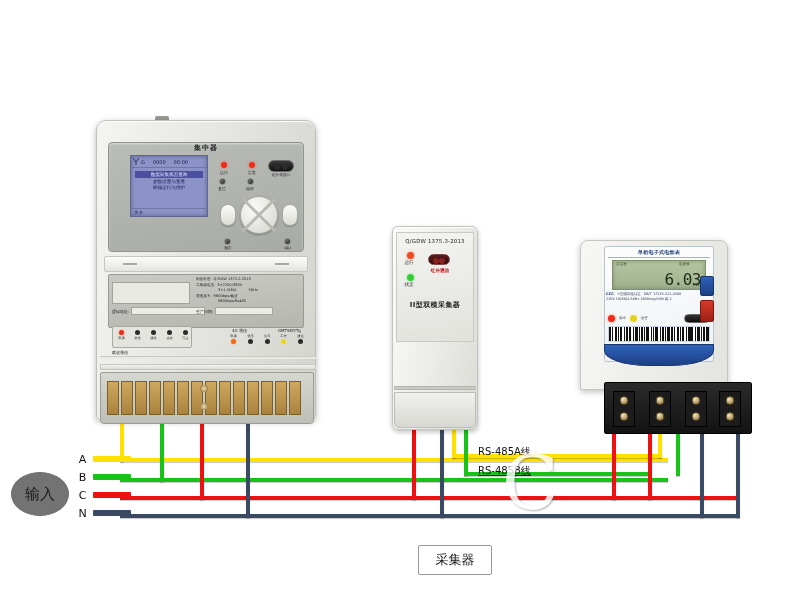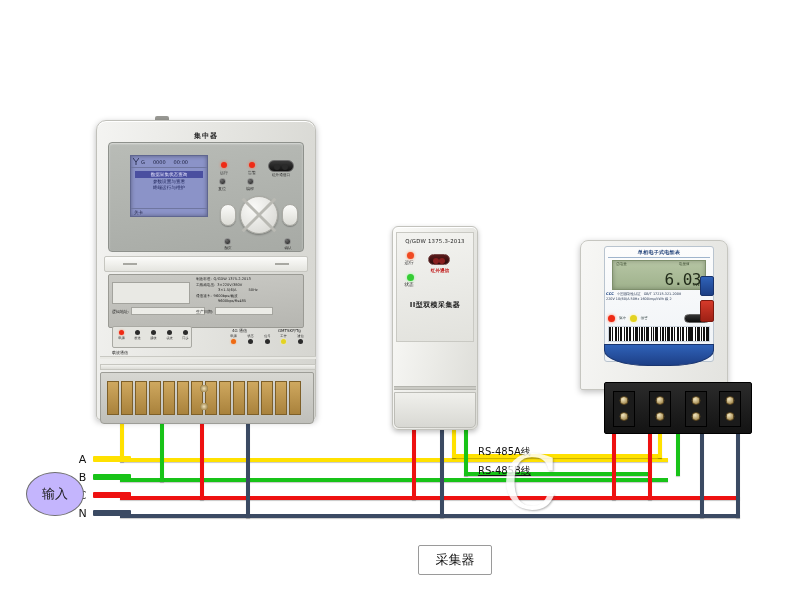--- a/index.html
+++ b/index.html
@@ -28,21 +28,21 @@
     background:#9a9a95; border-radius: 2px 2px 0 0;
   }
   .conc-panel {
     left: 108px; top: 142px; width: 196px; height: 110px;
     background: linear-gradient(170deg,#b9bcb7,#a7aaa5);
     border-radius: 4px;
     border: 1px solid #8e918c;
     box-shadow: inset 0 1px 2px rgba(255,255,255,.5);
   }
   .conc-title {
-    left: 108px; top: 131px; width: 196px;
+    left: 108px; top: 143px; width: 196px;
     text-align: center; font-size: 7px; color: #2b2b2b;
     letter-spacing: 1px; font-weight: bold;
   }
   
   .lcd {
     left: 130px; top: 155px; width: 78px; height: 62px;
     background: #8b93c8;
     border: 1px solid #5f6690;
     box-shadow: inset 0 0 4px rgba(0,0,0,.35);
     overflow: hidden;
@@ -311,24 +311,24 @@
   .w-shadow { box-shadow: 0 1px 1px rgba(0,0,0,.22); }
 
   
   .ph-list { left: 78px; top: 450px; width: 56px; }
   .ph-row { display:flex; align-items:center; gap: 6px; height: 18px; }
   .ph-lbl { font-size: 11px; color:#111; width: 9px; text-align:center; }
   .ph-swatch { width: 38px; height: 6px; border-radius: 1px; }
 
   
   .input-bubble {
-    left: 26px; top: 472px; width: 58px; height: 44px;
+    left: 11px; top: 472px; width: 58px; height: 44px;
     border: 1.6px solid #6f6f6f; border-radius: 50%;
     display: flex; align-items: center; justify-content: center;
-    font-size: 13px; color: #1a1a1a; background: #c4b5fd;
+    font-size: 15px; color: #1a1a1a; background: #737373;
   }
 
   
   .rs-lbl {
     font-size: 10px; color: #111; white-space: nowrap;
   }
 
   
   .cap {
     border: 1px solid #9a9a9a; background: #fff;

